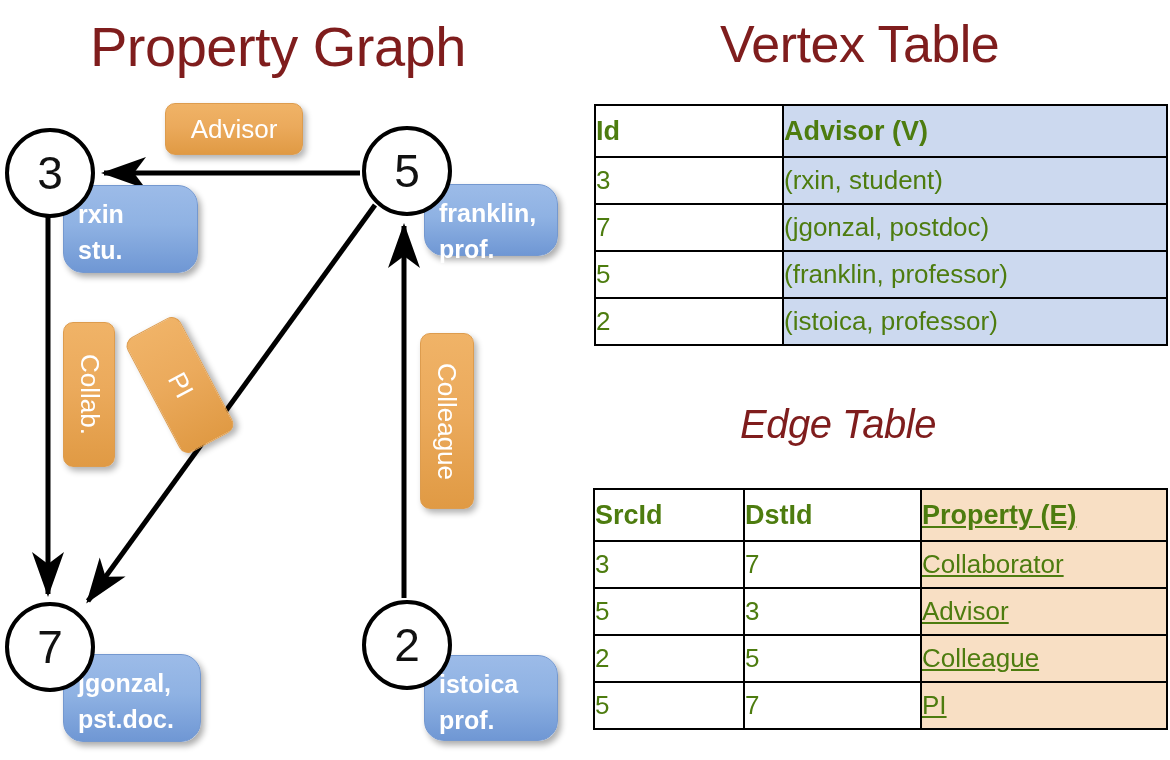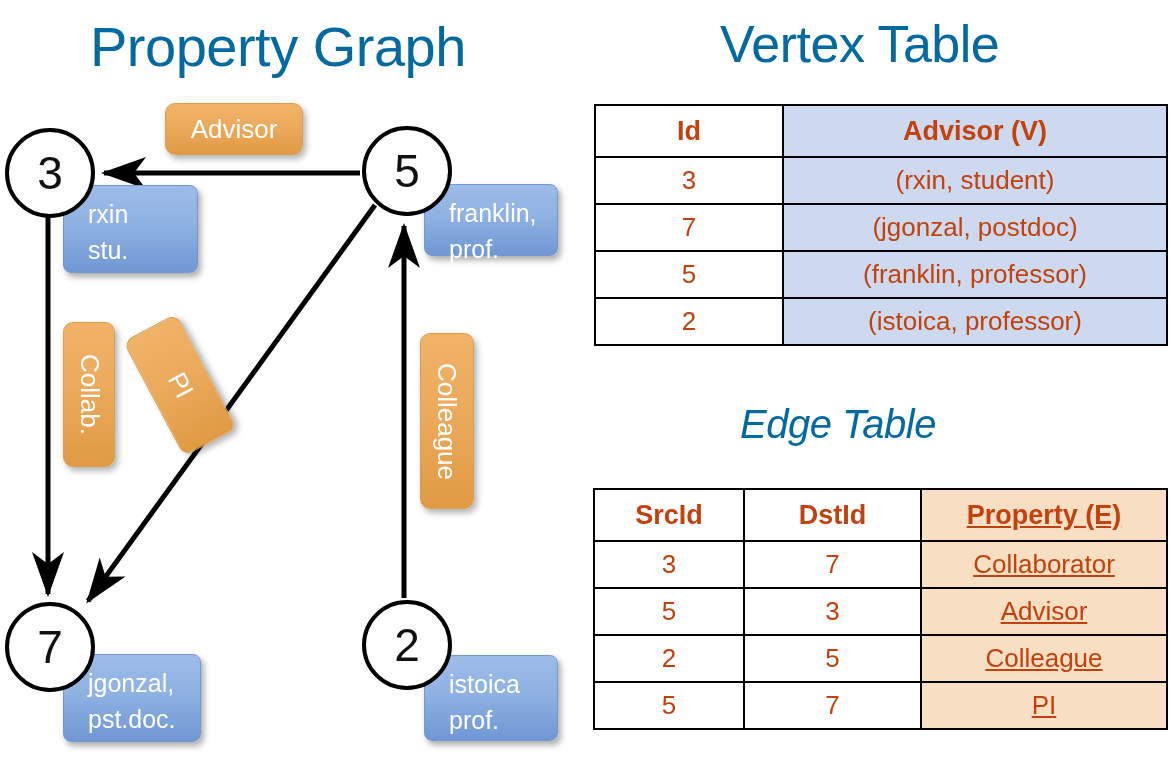--- a/index.html
+++ b/index.html
@@ -10,21 +10,21 @@
     overflow:hidden;
     position:relative;
   }
   .stage{position:absolute;left:0;top:0;width:1170px;height:760px;}
 
   
   .title{
     position:absolute;
     font-family:"Liberation Sans", sans-serif;
     font-weight:300;
-    color:#0369a1;
+    color:#7f1d1d;
     white-space:nowrap;
     letter-spacing:-0.5px;
   }
   #title-property-graph{left:90px;top:14px;font-size:56px;}
   #title-vertex-table{left:720px;top:14px;font-size:52px;text-align:right;}
   #title-edge-table{left:740px;top:402px;font-size:40px;font-style:italic;}
 
   
   #graph-panel{position:absolute;left:0;top:0;width:585px;height:760px;}
   #graph-edges{position:absolute;left:0;top:0;width:585px;height:760px;}
@@ -43,30 +43,30 @@
     line-height:1;
   }
   #node-3{left:5px;top:128px;}
   #node-5{left:362px;top:126px;}
   #node-7{left:5px;top:602px;}
   #node-2{left:362px;top:600px;}
 
   
   .prop-box{
     position:absolute;
-    border-radius:8px;
+    border-radius:20px;
     background:linear-gradient(to bottom,#9cbbe8 0%,#8fb2e3 45%,#6f97d4 100%);
     border:1px solid #7498cf;
     box-shadow:3px 4px 6px rgba(0,0,0,0.33);
     color:#ffffff;
     font-size:25px;
     line-height:1.45;
-    padding:10px 24px;
+    padding:10px 14px;
     box-sizing:border-box;
-    font-weight:400;
+    font-weight:700;
   }
   #prop-rxin{left:63px;top:185px;width:135px;height:88px;}
   #prop-franklin{left:424px;top:184px;width:134px;height:72px;}
   #prop-jgonzal{left:63px;top:654px;width:138px;height:88px;}
   #prop-istoica{left:424px;top:655px;width:134px;height:86px;}
 
   
   .edge-chip{
     position:absolute;
     border-radius:10px;
@@ -89,23 +89,23 @@
 
   
   .tbl{
     position:absolute;
     border-collapse:collapse;
     font-family:"Liberation Sans", sans-serif;
     table-layout:fixed;
   }
   .tbl td,.tbl th{
     border:2px solid #000000;
-    text-align:center;
-    font-weight:300;
-    color:#c2410c;
+    text-align:left;
+    font-weight:300;
+    color:#4d7c0f;
     padding:0;
     height:45px;
     font-size:26px;
   }
   .tbl th{font-weight:700;font-size:27px;height:50px;}
 
   #vertex-table{left:594px;top:104px;width:574px;}
   #vertex-table col.c-id{width:188px;}
   #vertex-table .cell-prop{background:#ccd9ef;}
   #vertex-table th.cell-prop{background:#ccd9ef;}

